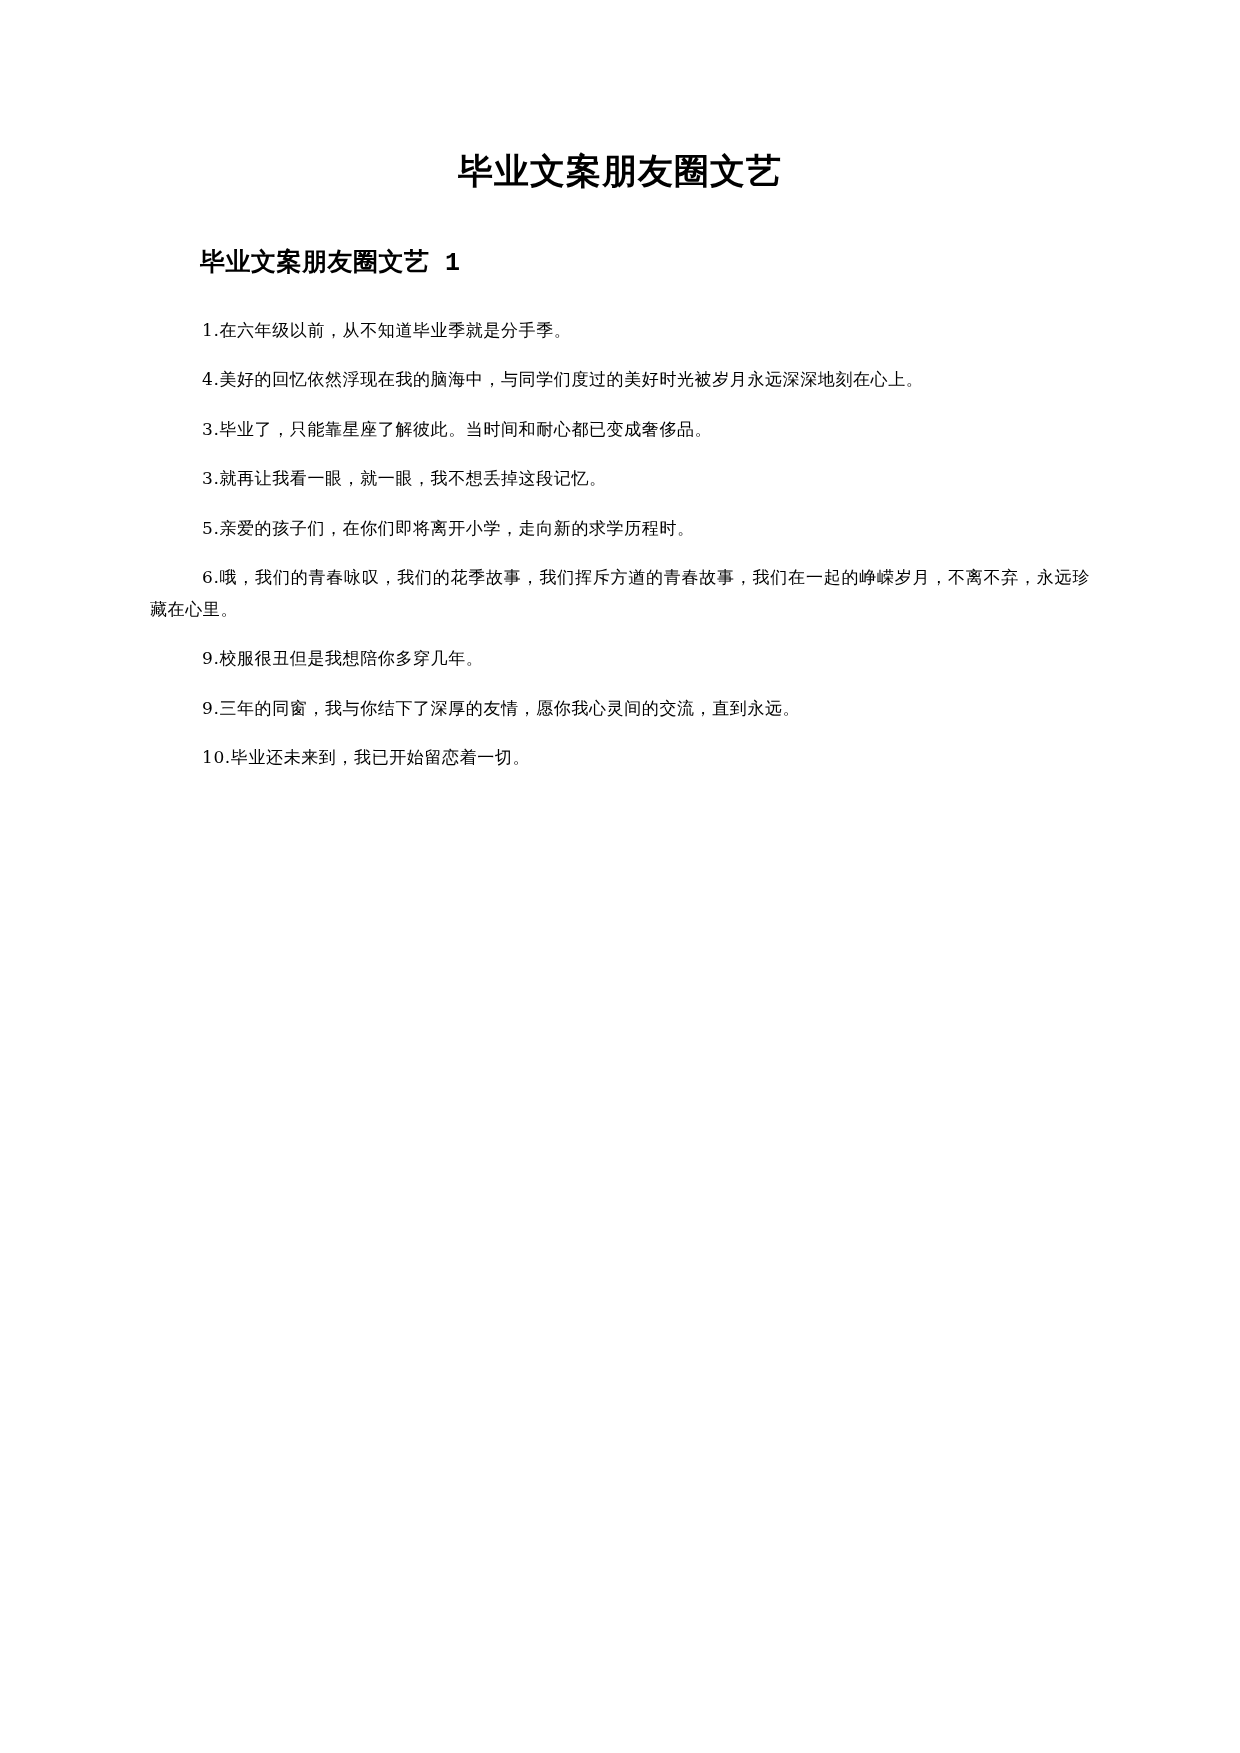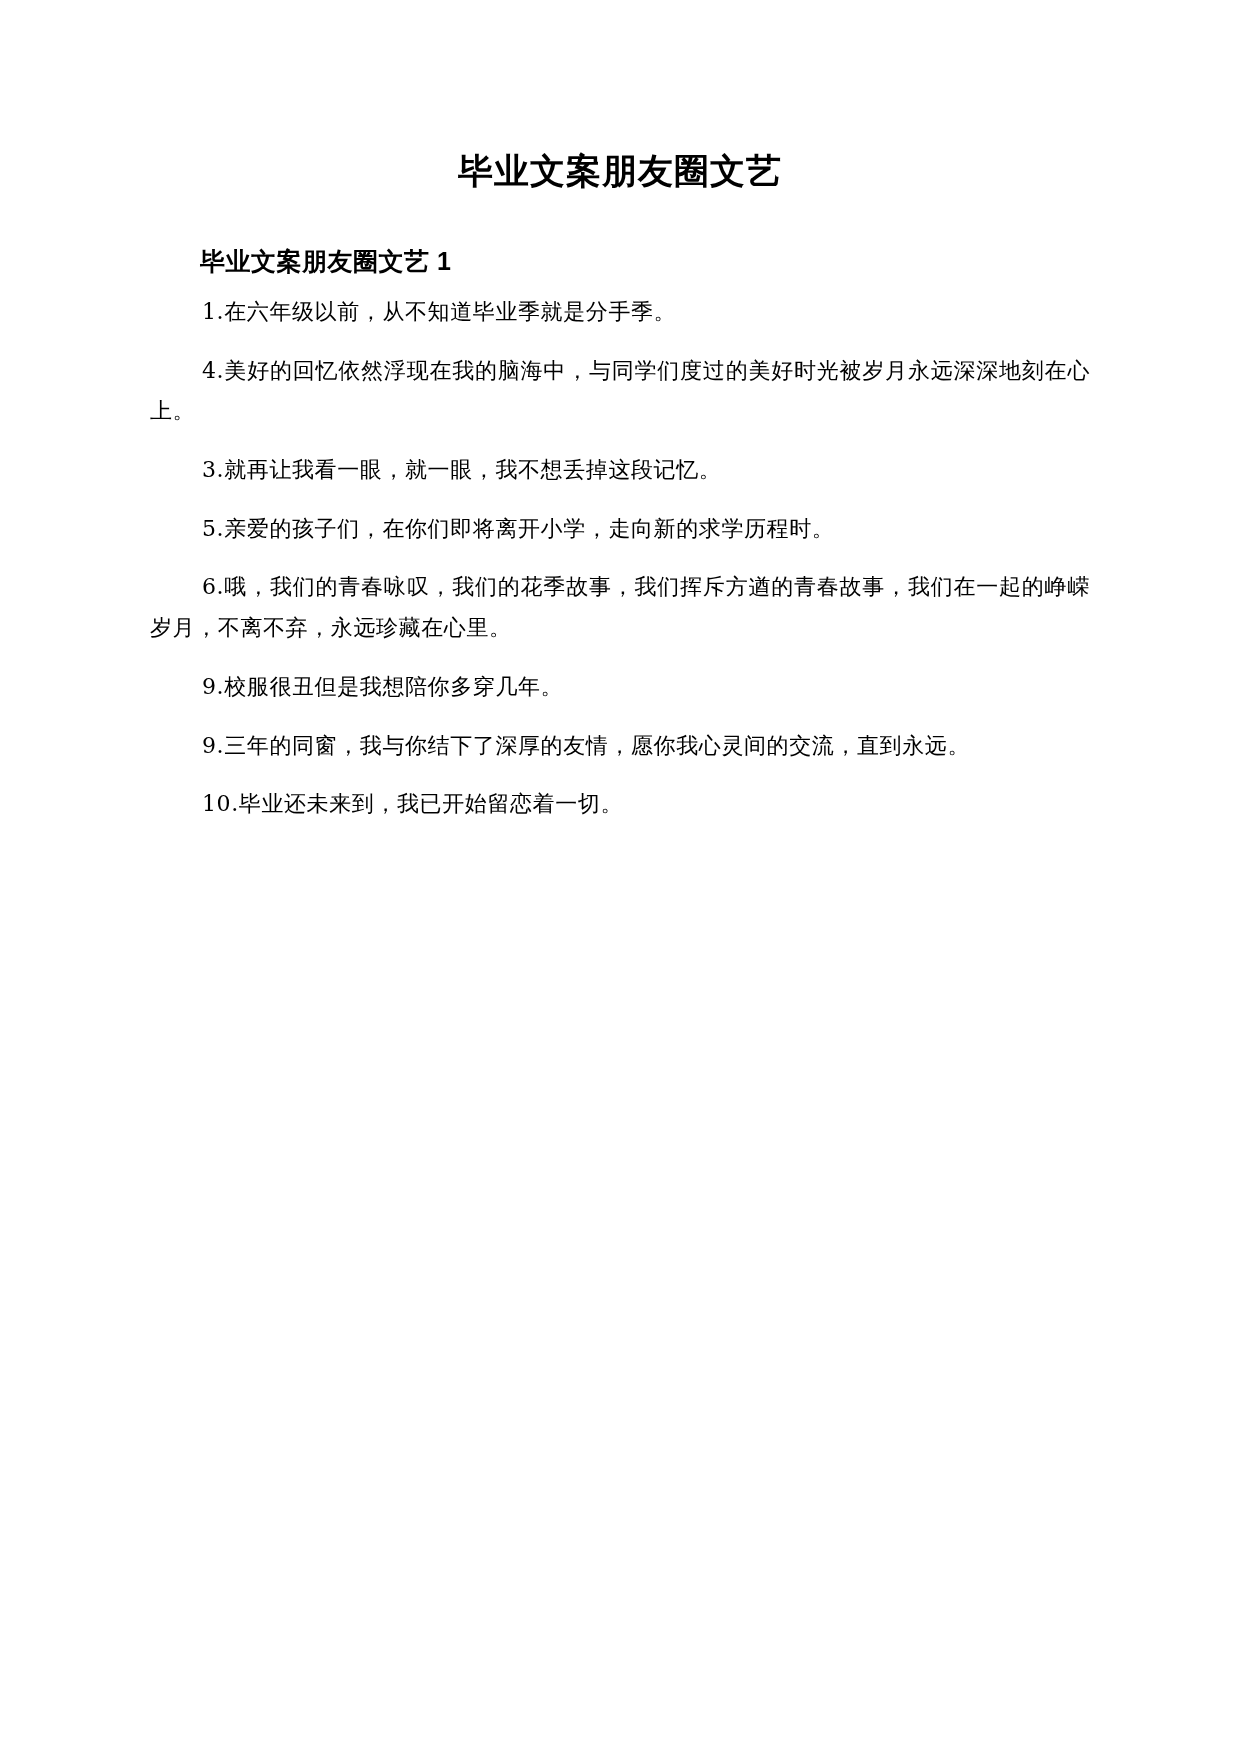--- a/index.html
+++ b/index.html
@@ -26,27 +26,27 @@
     text-align: center;
     font-size: 35px;
     font-weight: bold;
     letter-spacing: 1px;
     margin: 28px 0 50px 0;
     font-family: "DejaVu Sans", "Liberation Sans", sans-serif;
   }
   .section-heading {
     font-size: 25px;
     font-weight: bold;
-    margin: 0 0 14px 0;
+    margin: 0 0 37px 0;
     text-indent: 50px;
-    font-family: Liberation Sans, sans-serif;
+    font-family: Liberation Mono, monospace;
     letter-spacing: 0.5px;
   }
   .para {
-    font-size: 22px;
+    font-size: 17px;
     line-height: 1.85;
     margin: 0 0 18px 0;
     text-indent: 52px;
     text-align: justify;
     letter-spacing: 0.6px;
   }
   .para:last-child {
     margin-bottom: 0;
   }
 </style>
@@ -55,20 +55,21 @@
 
 <div class="page">
 
   <h1 class="doc-title">毕业文案朋友圈文艺</h1>
 
   <h2 class="section-heading">毕业文案朋友圈文艺 1</h2>
 
   <div>
     <p class="para">1.在六年级以前，从不知道毕业季就是分手季。</p>
     <p class="para">4.美好的回忆依然浮现在我的脑海中，与同学们度过的美好时光被岁月永远深深地刻在心上。</p>
+    <p class="para">3.毕业了，只能靠星座了解彼此。当时间和耐心都已变成奢侈品。</p>
     <p class="para">3.就再让我看一眼，就一眼，我不想丢掉这段记忆。</p>
     <p class="para">5.亲爱的孩子们，在你们即将离开小学，走向新的求学历程时。</p>
     <p class="para">6.哦，我们的青春咏叹，我们的花季故事，我们挥斥方遒的青春故事，我们在一起的峥嵘岁月，不离不弃，永远珍藏在心里。</p>
     <p class="para">9.校服很丑但是我想陪你多穿几年。</p>
     <p class="para">9.三年的同窗，我与你结下了深厚的友情，愿你我心灵间的交流，直到永远。</p>
     <p class="para">10.毕业还未来到，我已开始留恋着一切。</p>
   </div>
 
 </div>
 

